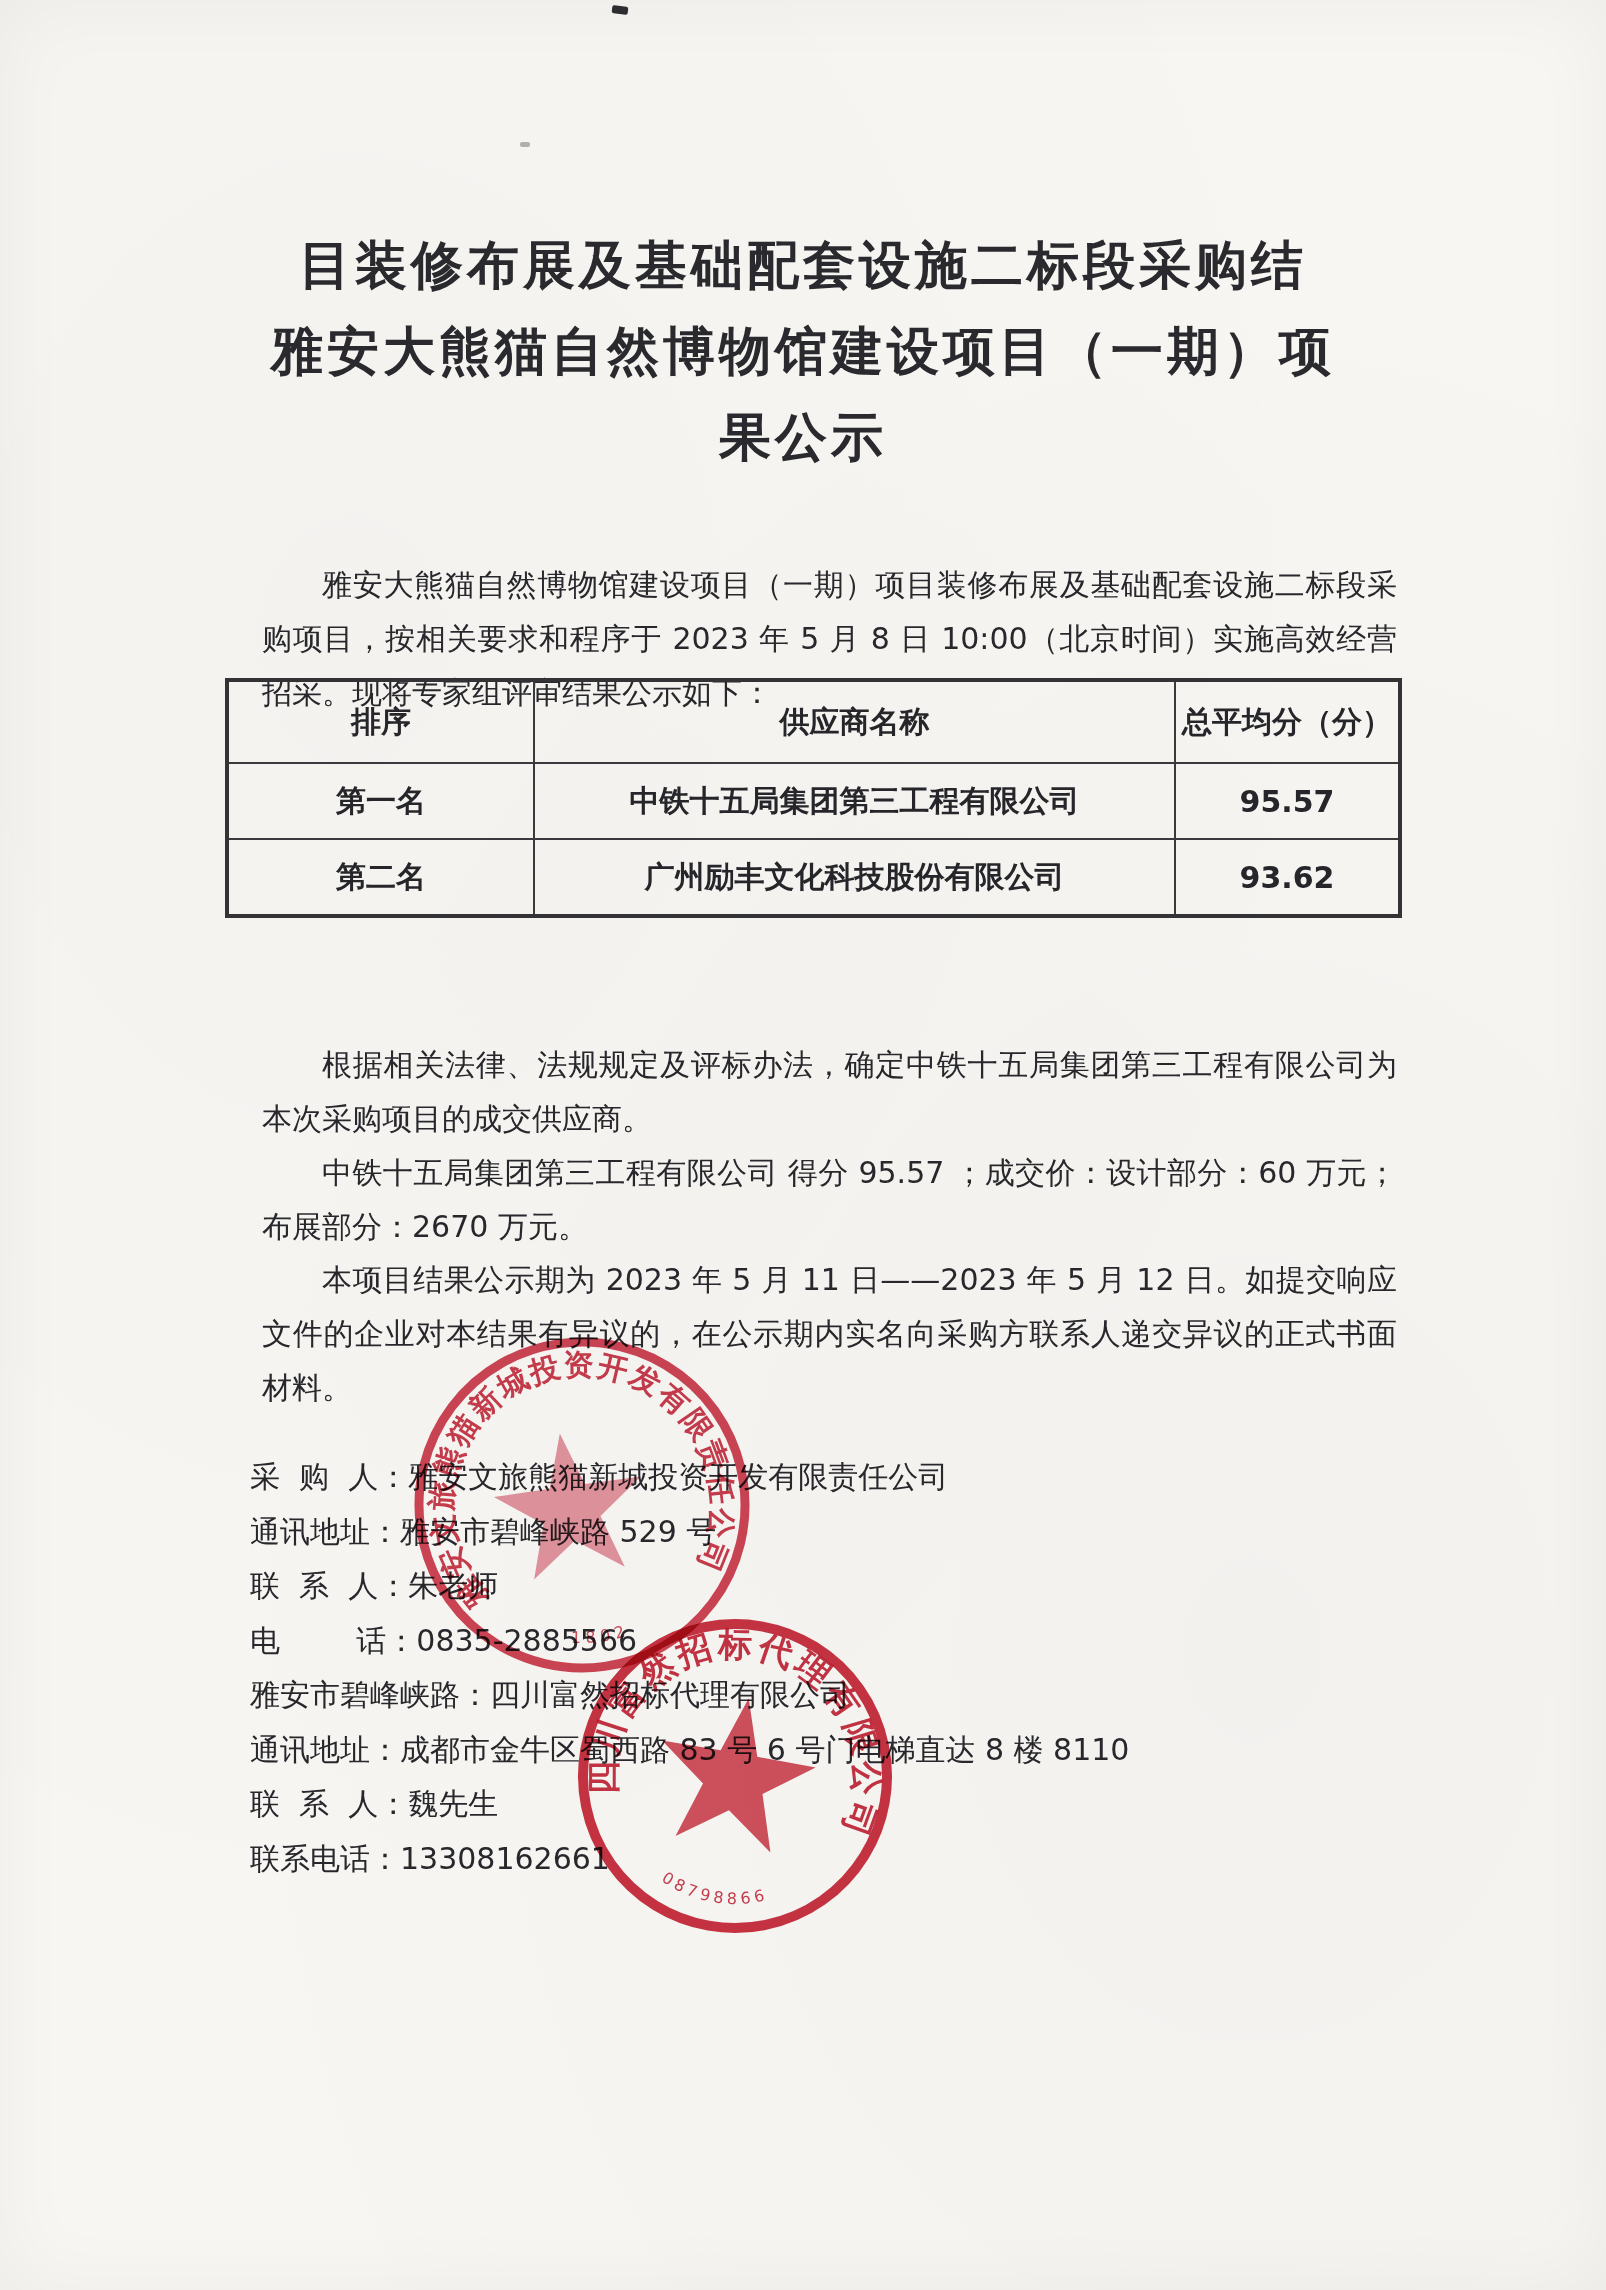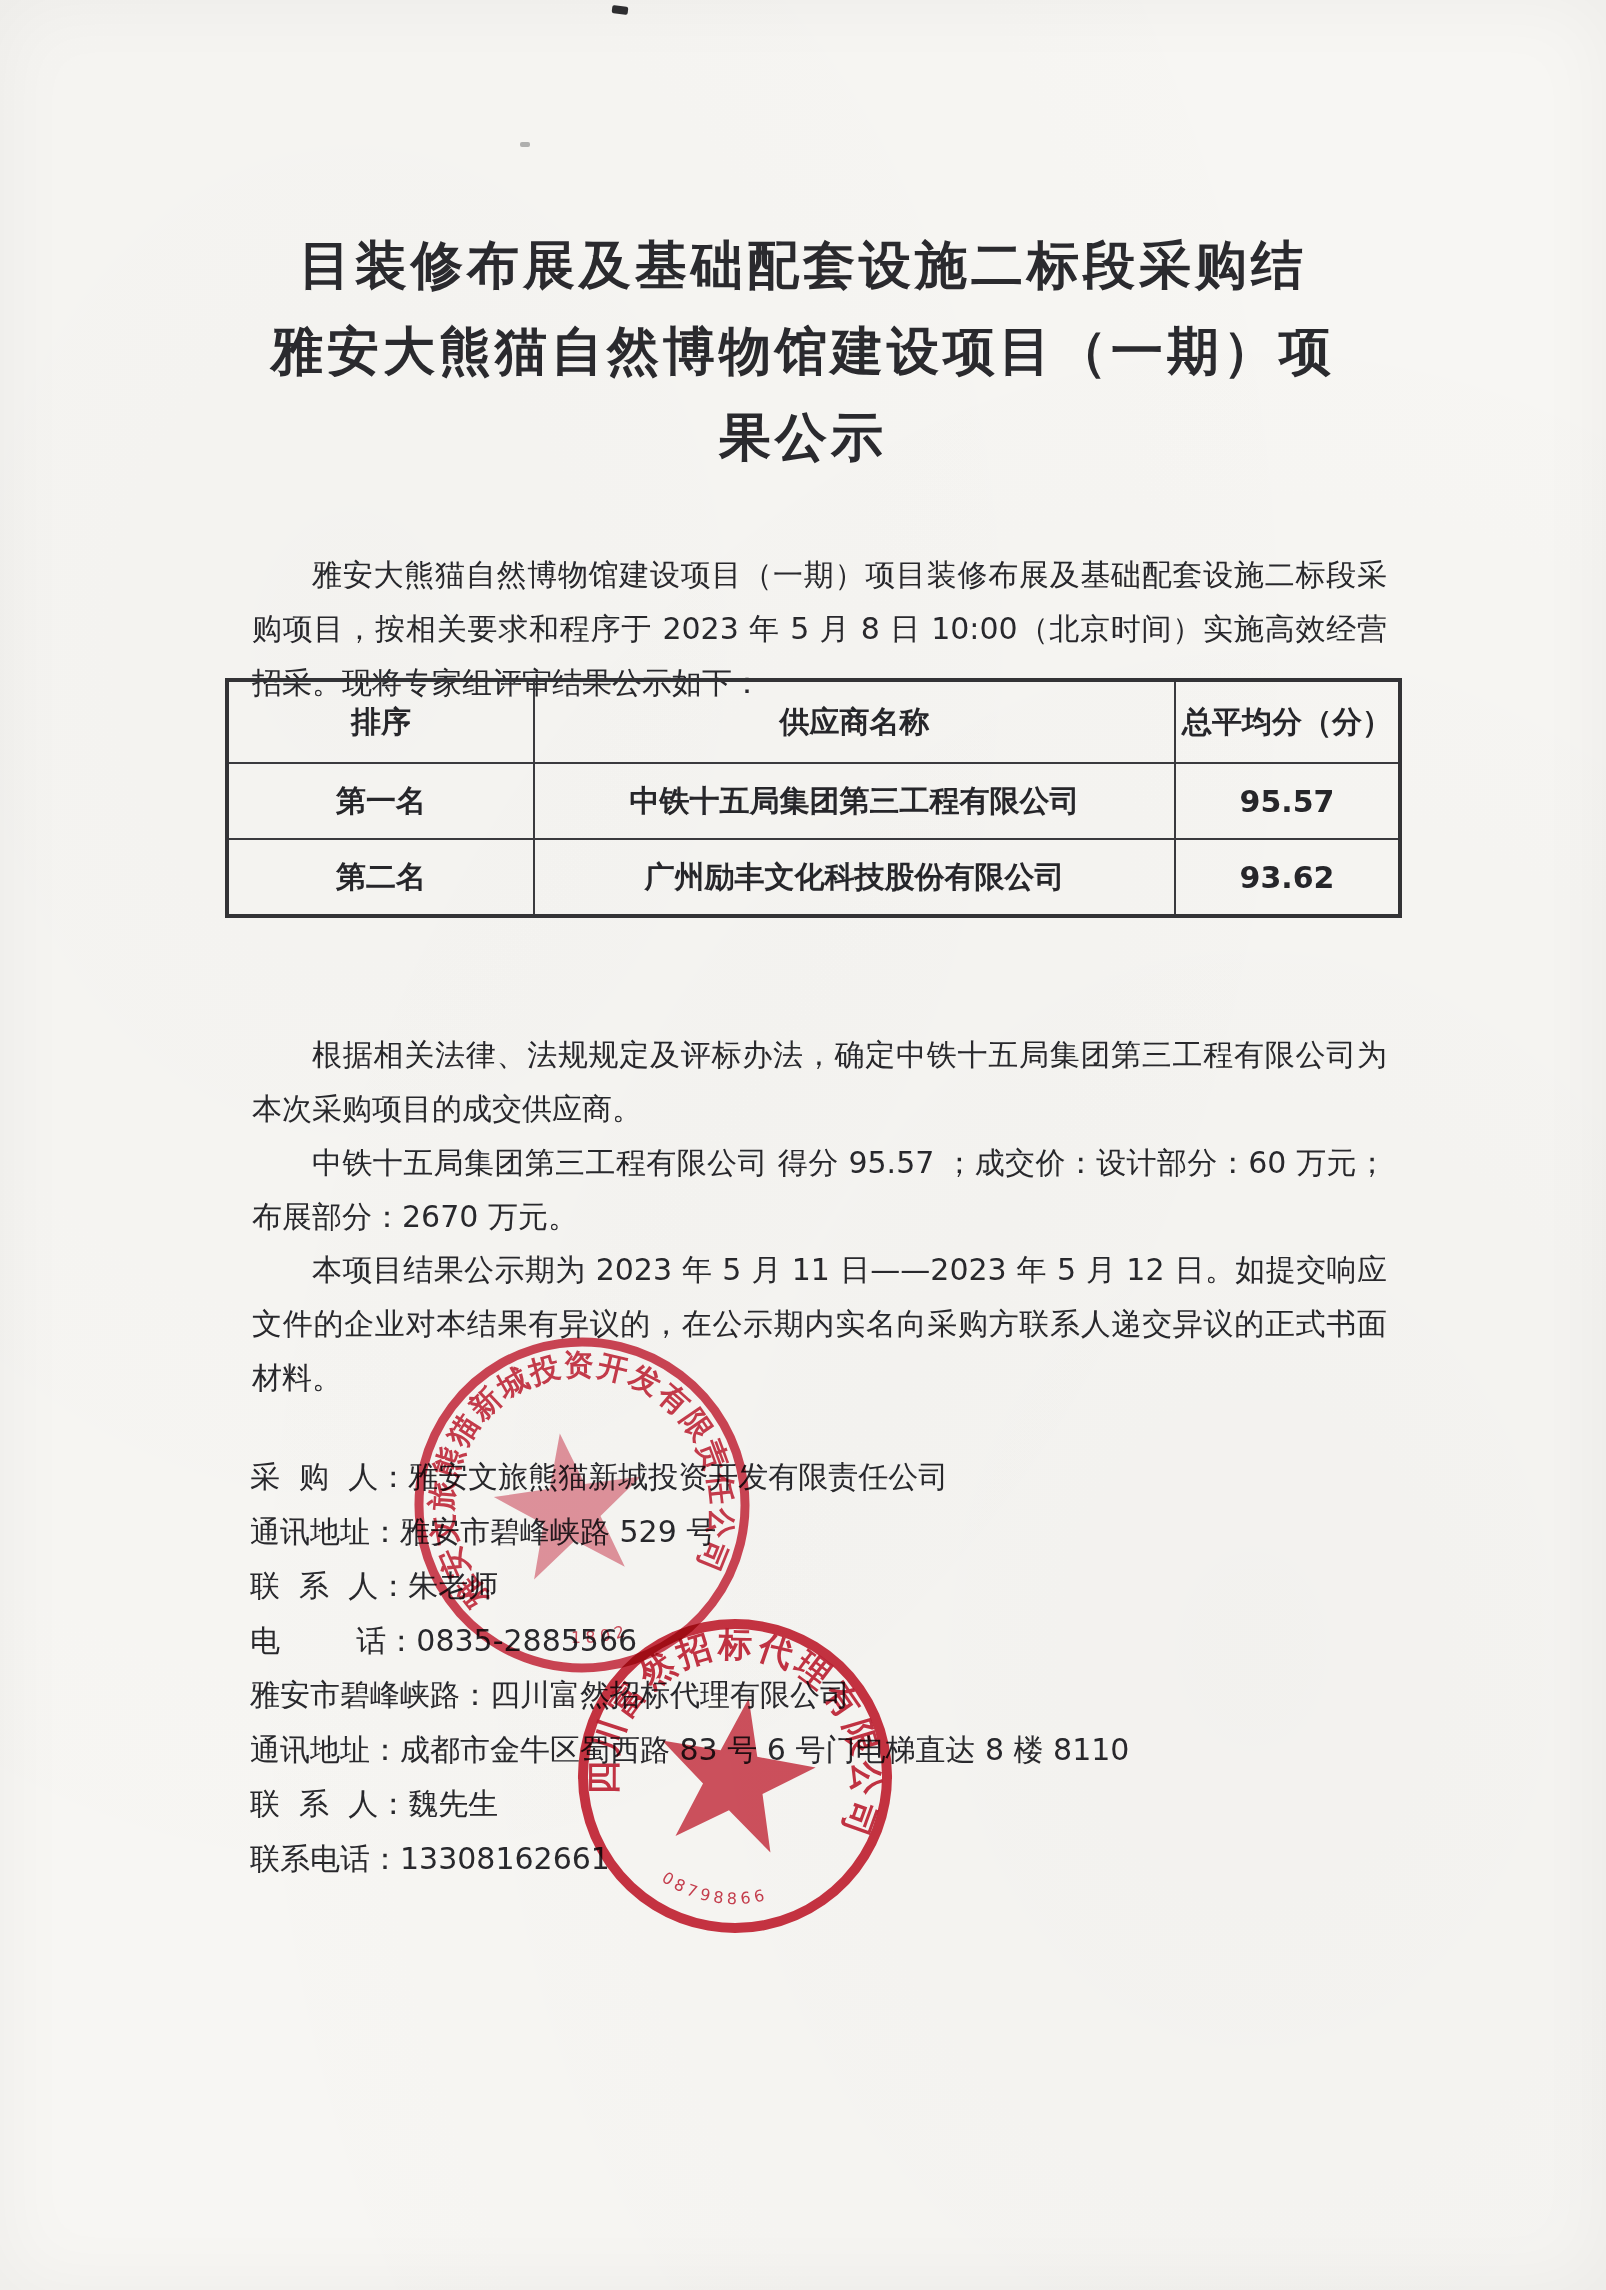--- a/index.html
+++ b/index.html
@@ -25,21 +25,21 @@
 
   .title {
     position: absolute; top: 222px; left: 0; width: 100%;
     margin: 0; text-align: center;
     font-size: 52px; font-weight: 700; letter-spacing: 4px;
     line-height: 86px; color: #2a2a2e;
   }
   .title span { display: block; }
 
   .para {
-    position: absolute; left: 250px; width: 1135px; margin: 2px;
+    position: absolute; left: 250px; width: 1135px; margin: 12px;
     font-size: 30px; line-height: 54px;
     text-align: justify; text-indent: 2em;
     color: #28282c;
   }
   .p-intro     { top: 546px; }
   .p-decision  { top: 1026px; }
   .p-award     { top: 1134px; }
   .p-publicity { top: 1241px; }
 
   table.result-table {

